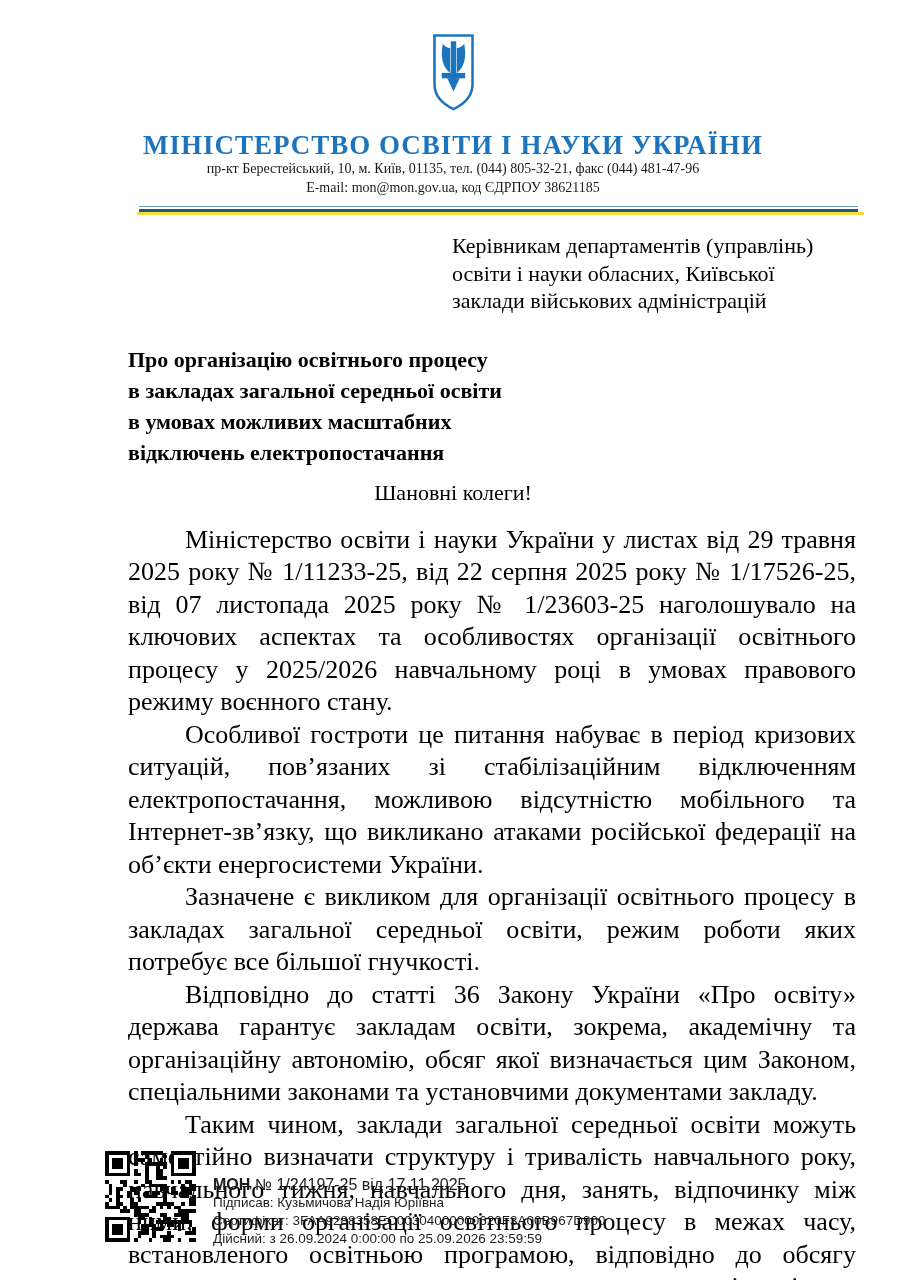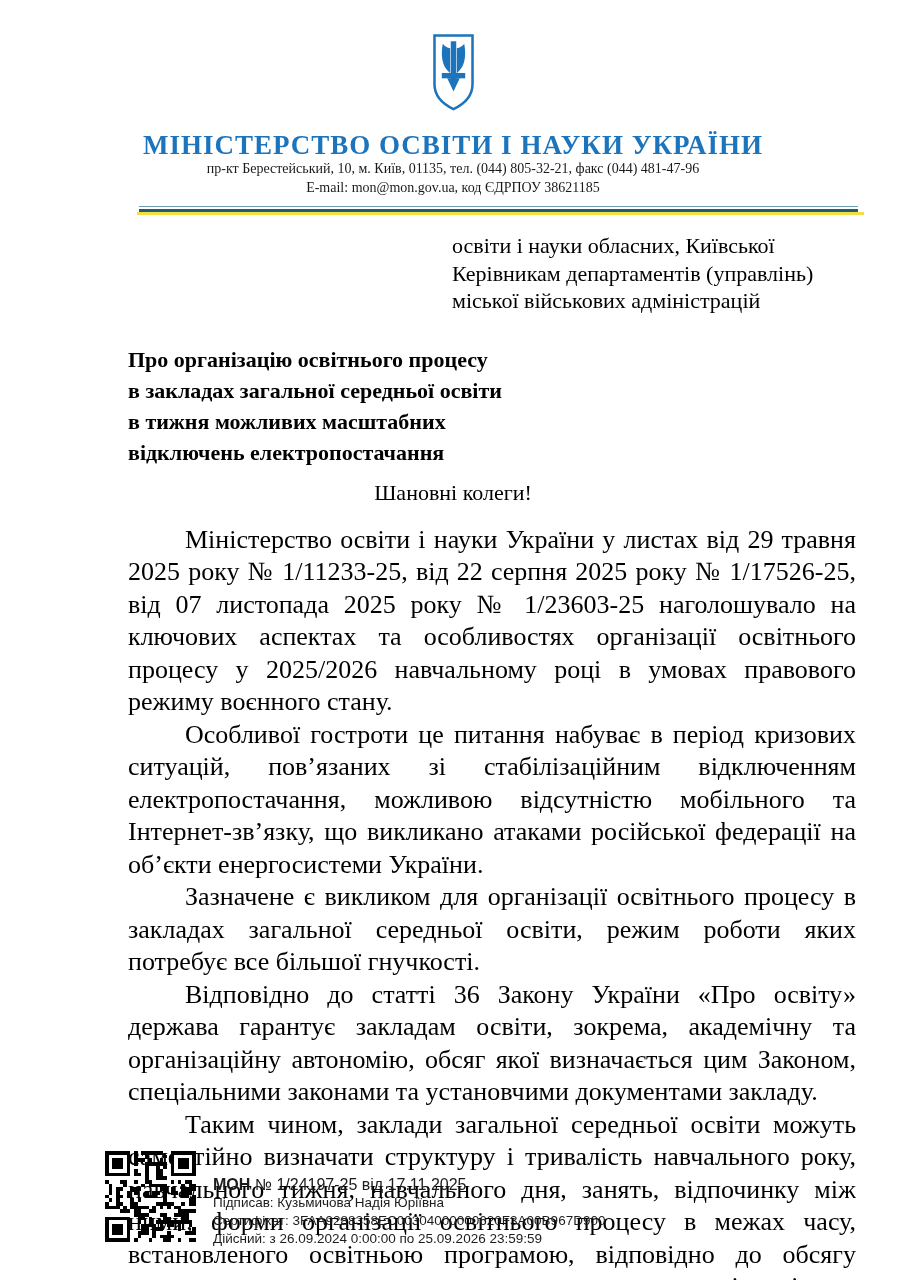--- a/index.html
+++ b/index.html
@@ -67,29 +67,29 @@
   </div>
 
   <div class="rule">
     <div class="rule-thin" style="background: rgb(111, 157, 180);"></div>
     <div class="rule-gap"></div>
     <div class="rule-blue" style="background: rgb(31, 91, 115);"></div>
     <div class="rule-yellow" style="background: rgb(242, 223, 65);"></div>
   </div>
 
   <div class="addressee">
+    <div>Керівникам департаментів (управлінь)</div>
     <div>освіти і науки обласних, Київської</div>
-    <div>Керівникам департаментів (управлінь)</div>
-    <div>міської військових адміністрацій</div>
+    <div>заклади військових адміністрацій</div>
   </div>
 
   <div class="subject">
     <div>Про організацію освітнього процесу</div>
     <div>в закладах загальної середньої освіти</div>
-    <div>в тижня можливих масштабних</div>
+    <div>в умовах можливих масштабних</div>
     <div>відключень електропостачання</div>
   </div>
 
   <div class="salutation">Шановні колеги!</div>
 
   <div class="letter-body">
     <p>Міністерство освіти і науки України у листах від 29 травня 2025 року № 1/11233-25, від 22 серпня 2025 року № 1/17526-25, від 07 листопада 2025 року № 1/23603-25 наголошувало на ключових аспектах та особливостях організації освітнього процесу у 2025/2026 навчальному році в умовах правового режиму воєнного стану.</p>
     <p>Особливої гостроти це питання набуває в період кризових ситуацій, пов’язаних зі стабілізаційним відключенням електропостачання, можливою відсутністю  мобільного та Інтернет-зв’язку, що викликано атаками російської федерації на об’єкти енергосистеми України.</p>
     <p>Зазначене є викликом для організації освітнього процесу в  закладах загальної середньої освіти, режим роботи яких потребує все більшої гнучкості.</p>
     <p>Відповідно до статті 36 Закону України «Про освіту» держава гарантує закладам освіти, зокрема, академічну та організаційну автономію, обсяг якої визначається цим Законом, спеціальними законами та установчими документами закладу.</p>

